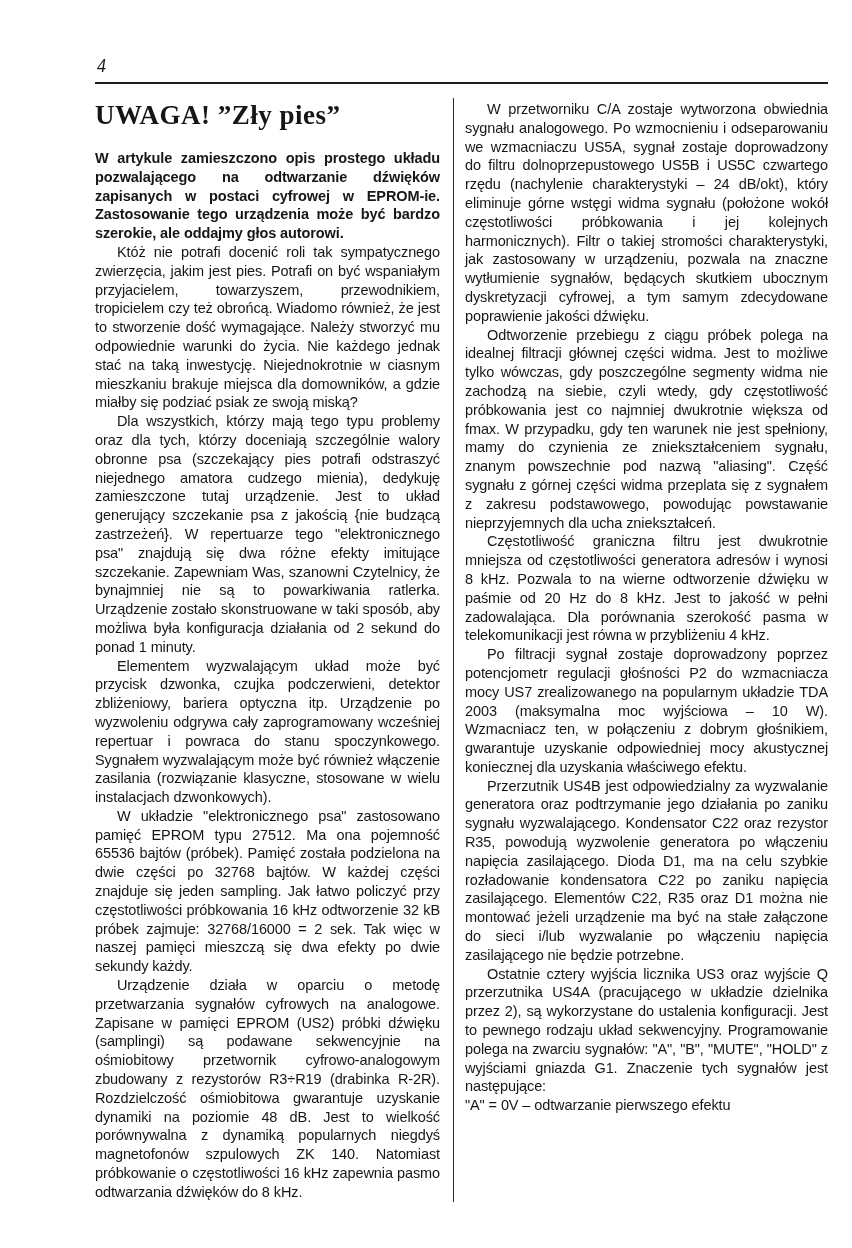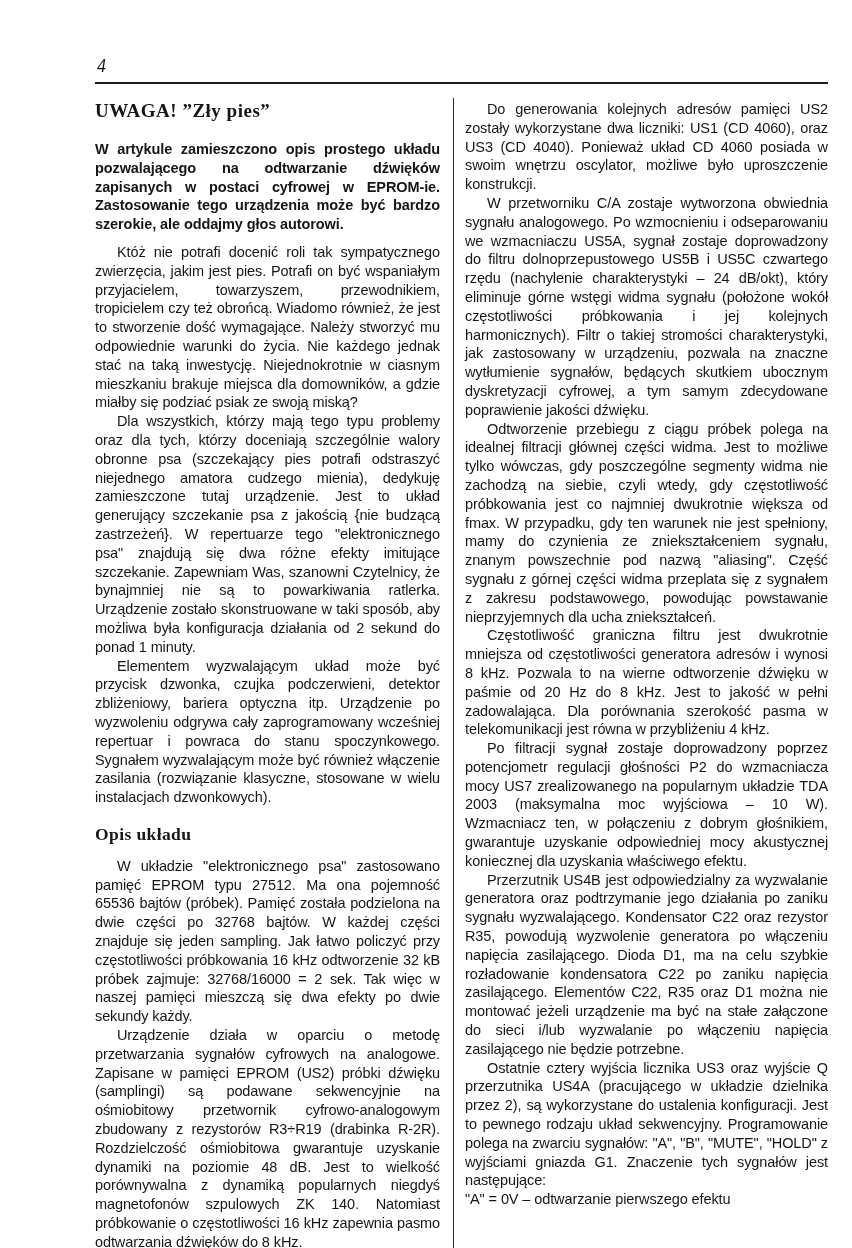--- a/index.html
+++ b/index.html
@@ -38,34 +38,33 @@
   .col-right {
     flex: 1;
     margin-left: 13px;
     border-left: 1.5px solid #2b2b2b;
     padding-left: 11px;
     padding-top: 2px;
   }
   .title {
     font-family: "Liberation Serif", serif;
     font-weight: bold;
-    font-size: 19px;
+    font-size: 27px;
     letter-spacing: 0.5px;
     margin: 2px 0 18px 0;
   }
   p.body {
     margin: 0;
     font-size: 14.5px;
     line-height: 18.8px;
     text-align: justify;
     letter-spacing: -0.1px;
   }
   p.lead {
     font-weight: bold;
-    margin-bottom: 9px;
   }
   p.indent { text-indent: 22px; }
   .section {
     font-family: "Liberation Serif", serif;
     font-weight: bold;
     font-size: 17.5px;
     letter-spacing: 0.4px;
     margin: 17px 0 12px 0;
   }
 </style>
@@ -79,27 +78,25 @@
   </header>
 
   <div class="columns">
 
     <div class="col-left">
       <h1 class="title">UWAGA! ”Zły pies”</h1>
       <p class="body lead">W artykule zamieszczono opis prostego układu pozwalającego na odtwarzanie dźwięków zapisanych w postaci cyfrowej w EPROM-ie. Zastosowanie tego urządzenia może być bardzo szerokie, ale oddajmy głos autorowi.</p>
       <p class="body indent">Któż nie potrafi docenić roli tak sympatycznego zwierzęcia, jakim jest pies. Potrafi on być wspaniałym przyjacielem, towarzyszem, przewodnikiem, tropicielem czy też obrońcą. Wiadomo również, że jest to stworzenie dość wymagające. Należy stworzyć mu odpowiednie warunki do życia. Nie każdego jednak stać na taką inwestycję. Niejednokrotnie w ciasnym mieszkaniu brakuje miejsca dla domowników, a gdzie miałby się podziać psiak ze swoją miską?</p>
       <p class="body indent">Dla wszystkich, którzy mają tego typu problemy oraz dla tych, którzy doceniają szczególnie walory obronne psa (szczekający pies potrafi odstraszyć niejednego amatora cudzego mienia), dedykuję zamieszczone tutaj urządzenie. Jest to układ generujący szczekanie psa z jakością {nie budzącą zastrzeżeń}. W repertuarze tego "elektronicznego psa" znajdują się dwa różne efekty imitujące szczekanie. Zapewniam Was, szanowni Czytelnicy, że bynajmniej nie są to powarkiwania ratlerka. Urządzenie zostało skonstruowane w taki sposób, aby możliwa była konfiguracja działania od 2 sekund do ponad 1 minuty.</p>
       <p class="body indent">Elementem wyzwalającym układ może być przycisk dzwonka, czujka podczerwieni, detektor zbliżeniowy, bariera optyczna itp. Urządzenie po wyzwoleniu odgrywa cały zaprogramowany wcześniej repertuar i powraca do stanu spoczynkowego. Sygnałem wyzwalającym może być również włączenie zasilania (rozwiązanie klasyczne, stosowane w wielu instalacjach dzwonkowych).</p>
-      <h2 class="section">Opis układu</h2>
       <p class="body indent">W układzie "elektronicznego psa" zastosowano pamięć EPROM typu 27512. Ma ona pojemność 65536 bajtów (próbek). Pamięć została podzielona na dwie części po 32768 bajtów. W każdej części znajduje się jeden sampling. Jak łatwo policzyć przy częstotliwości próbkowania 16 kHz odtworzenie 32 kB próbek zajmuje: 32768/16000 = 2 sek. Tak więc w naszej pamięci mieszczą się dwa efekty po dwie sekundy każdy.</p>
       <p class="body indent">Urządzenie działa w oparciu o metodę przetwarzania sygnałów cyfrowych na analogowe. Zapisane w pamięci EPROM (US2) próbki dźwięku (samplingi) są podawane sekwencyjnie na ośmiobitowy przetwornik cyfrowo-analogowym zbudowany z rezystorów R3÷R19 (drabinka R-2R). Rozdzielczość ośmiobitowa gwarantuje uzyskanie dynamiki na poziomie 48 dB. Jest to wielkość porównywalna z dynamiką popularnych niegdyś magnetofonów szpulowych ZK 140. Natomiast próbkowanie o częstotliwości 16 kHz zapewnia pasmo odtwarzania dźwięków do 8 kHz.</p>
     </div>
 
     <div class="col-right">
-      <p class="body indent">Do generowania kolejnych adresów pamięci US2 zostały wykorzystane dwa liczniki: US1 (CD 4060), oraz US3 (CD 4040). Ponieważ układ CD 4060 posiada w swoim wnętrzu oscylator, możliwe było uproszczenie konstrukcji.</p>
       <p class="body indent">W przetworniku C/A zostaje wytworzona obwiednia sygnału analogowego. Po wzmocnieniu i odseparowaniu we wzmacniaczu US5A, sygnał zostaje doprowadzony do filtru dolnoprzepustowego US5B i US5C czwartego rzędu (nachylenie charakterystyki – 24 dB/okt), który eliminuje górne wstęgi widma sygnału (położone wokół częstotliwości próbkowania i jej kolejnych harmonicznych). Filtr o takiej stromości charakterystyki, jak zastosowany w urządzeniu, pozwala na znaczne wytłumienie sygnałów, będących skutkiem ubocznym dyskretyzacji cyfrowej, a tym samym zdecydowane poprawienie jakości dźwięku.</p>
       <p class="body indent">Odtworzenie przebiegu z ciągu próbek polega na idealnej filtracji głównej części widma. Jest to możliwe tylko wówczas, gdy poszczególne segmenty widma nie zachodzą na siebie, czyli wtedy, gdy częstotliwość próbkowania jest co najmniej dwukrotnie większa od fmax. W przypadku, gdy ten warunek nie jest spełniony, mamy do czynienia ze zniekształceniem sygnału, znanym powszechnie pod nazwą "aliasing". Część sygnału z górnej części widma przeplata się z sygnałem z zakresu podstawowego, powodując powstawanie nieprzyjemnych dla ucha zniekształceń.</p>
       <p class="body indent">Częstotliwość graniczna filtru jest dwukrotnie mniejsza od częstotliwości generatora adresów i wynosi 8 kHz. Pozwala to na wierne odtworzenie dźwięku w paśmie od 20 Hz do 8 kHz. Jest to jakość w pełni zadowalająca. Dla porównania szerokość pasma w telekomunikacji jest równa w przybliżeniu 4 kHz.</p>
       <p class="body indent">Po filtracji sygnał zostaje doprowadzony poprzez potencjometr regulacji głośności P2 do wzmacniacza mocy US7 zrealizowanego na popularnym układzie TDA 2003 (maksymalna moc wyjściowa – 10 W). Wzmacniacz ten, w połączeniu z dobrym głośnikiem, gwarantuje uzyskanie odpowiedniej mocy akustycznej koniecznej dla uzyskania właściwego efektu.</p>
       <p class="body indent">Przerzutnik US4B jest odpowiedzialny za wyzwalanie generatora oraz podtrzymanie jego działania po zaniku sygnału wyzwalającego. Kondensator C22 oraz rezystor R35, powodują wyzwolenie generatora po włączeniu napięcia zasilającego. Dioda D1, ma na celu szybkie rozładowanie kondensatora C22 po zaniku napięcia zasilającego. Elementów C22, R35 oraz D1 można nie montować jeżeli urządzenie ma być na stałe załączone do sieci i/lub wyzwalanie po włączeniu napięcia zasilającego nie będzie potrzebne.</p>
       <p class="body indent">Ostatnie cztery wyjścia licznika US3 oraz wyjście Q przerzutnika US4A (pracującego w układzie dzielnika przez 2), są wykorzystane do ustalenia konfiguracji. Jest to pewnego rodzaju układ sekwencyjny. Programowanie polega na zwarciu sygnałów: "A", "B", "MUTE", "HOLD" z wyjściami gniazda G1. Znaczenie tych sygnałów jest następujące:</p>
       <p class="body">"A" = 0V – odtwarzanie pierwszego efektu</p>
     </div>
 
   </div>

